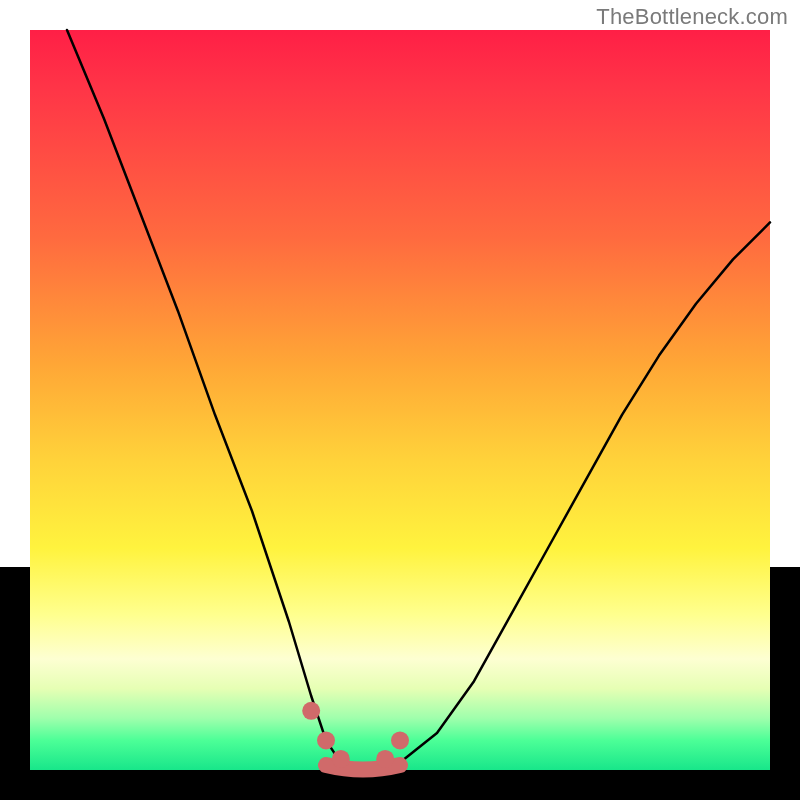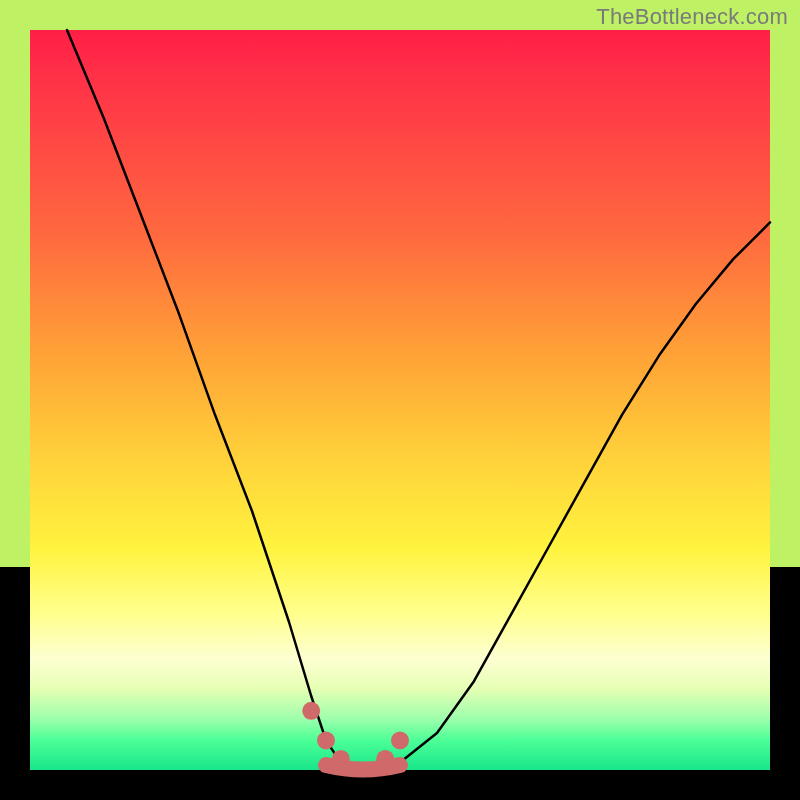--- a/index.html
+++ b/index.html
@@ -10,21 +10,21 @@
     background: #000;
     overflow: hidden;
     font-family: Arial, Helvetica, sans-serif;
   }
   .frame {
     position: absolute;
     left: 0;
     top: 0;
     width: 800px;
     height: 567px;
-    background: #bef264;
+    background: #ffffff;
   }
   .plot {
     position: absolute;
     left: 30px;
     top: 30px;
     width: 740px;
     height: 740px;
     
     background: linear-gradient(
       to bottom,

